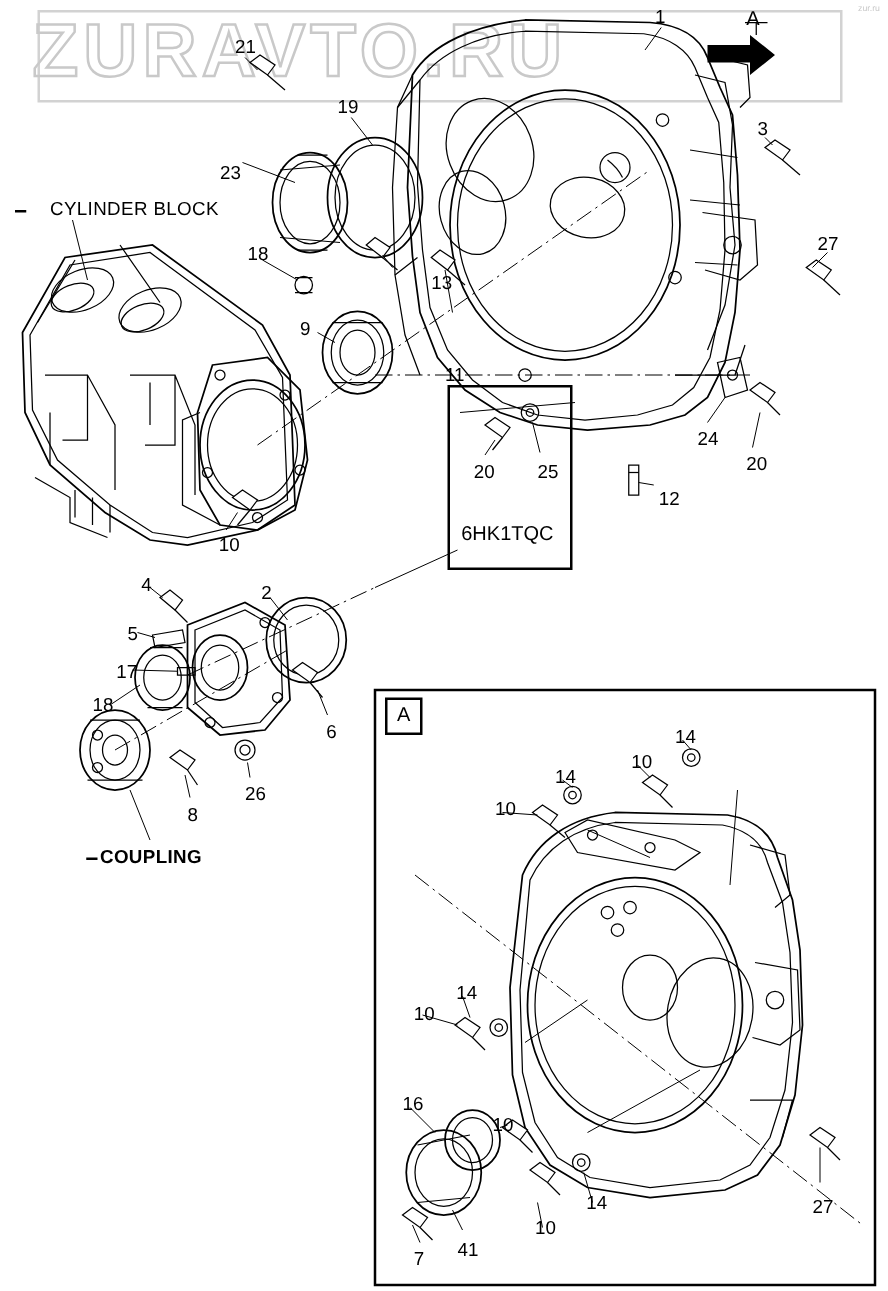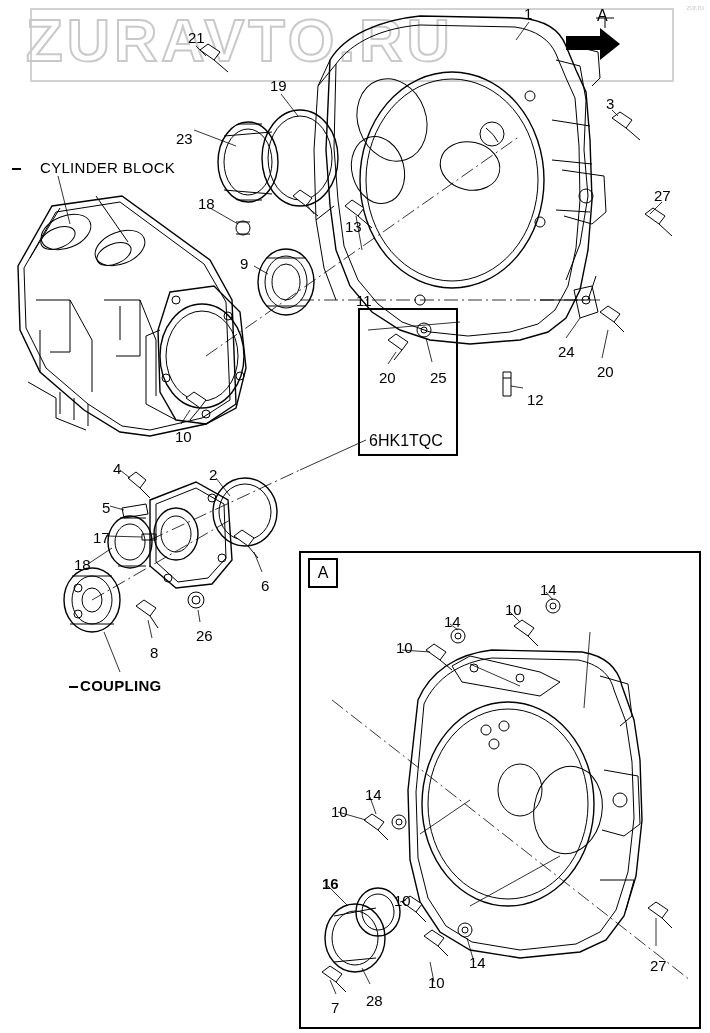--- a/index.html
+++ b/index.html
@@ -311,21 +311,21 @@
       <path d="M366 440 L 300 470"></path>
       <path d="M460 322 L 368 330"></path>
       <path d="M520 686 L 470 664"></path>
       <path d="M590 632 L 584 708"></path>
       <path d="M470 800 L 420 834"></path>
       <path d="M560 856 L 470 906"></path>
     </g>
   </svg>
 
   <div class="box" style="left:358px;top:308px;width:96px;height:144px;"></div>
-  <div class="tqc-label" style="left:369px;top:432px;">6HK1TQC</div>
+  <div class="tqc-label" style="left:369px;top:419px;">6HK1TQC</div>
 
   <div class="box" style="left:299px;top:551px;width:398px;height:474px;"></div>
   <div class="boxA-tag" style="left:308px;top:558px;">A</div>
 
   <div class="lbl name" style="left:4px;top:160px;margin-left:36px;">CYLINDER BLOCK</div>
   <div class="lbl name" style="left:80px;top:678px;font-weight:bold;">COUPLING</div>
   <div class="lbl big" style="left:597px;top:8px;">A</div>
 
   <div style="position:absolute;left:12px;top:168px;width:9px;height:2px;background:#000;"></div>
   <div style="position:absolute;left:69px;top:686px;width:9px;height:2px;background:#000;"></div>
@@ -353,21 +353,21 @@
   <div class="lbl" style="left:74px;top:557px;">18</div>
   <div class="lbl" style="left:261px;top:578px;">6</div>
   <div class="lbl" style="left:196px;top:628px;">26</div>
   <div class="lbl" style="left:150px;top:645px;">8</div>
   <div class="lbl" style="left:540px;top:582px;">14</div>
   <div class="lbl" style="left:505px;top:602px;">10</div>
   <div class="lbl" style="left:444px;top:614px;">14</div>
   <div class="lbl" style="left:396px;top:640px;">10</div>
   <div class="lbl" style="left:365px;top:787px;">14</div>
   <div class="lbl" style="left:331px;top:804px;">10</div>
-  <div class="lbl" style="left:322px;top:876px;font-weight:bold;">16</div>
+  <div class="lbl" style="left:322px;top:876px;">16</div>
   <div class="lbl" style="left:394px;top:893px;">10</div>
   <div class="lbl" style="left:469px;top:955px;">14</div>
   <div class="lbl" style="left:428px;top:975px;">10</div>
-  <div class="lbl" style="left:366px;top:993px;">28</div>
+  <div class="lbl" style="left:366px;top:993px;">41</div>
   <div class="lbl" style="left:331px;top:1000px;">7</div>
   <div class="lbl" style="left:650px;top:958px;">27</div>
 
 </div>
 
 </body></html>

